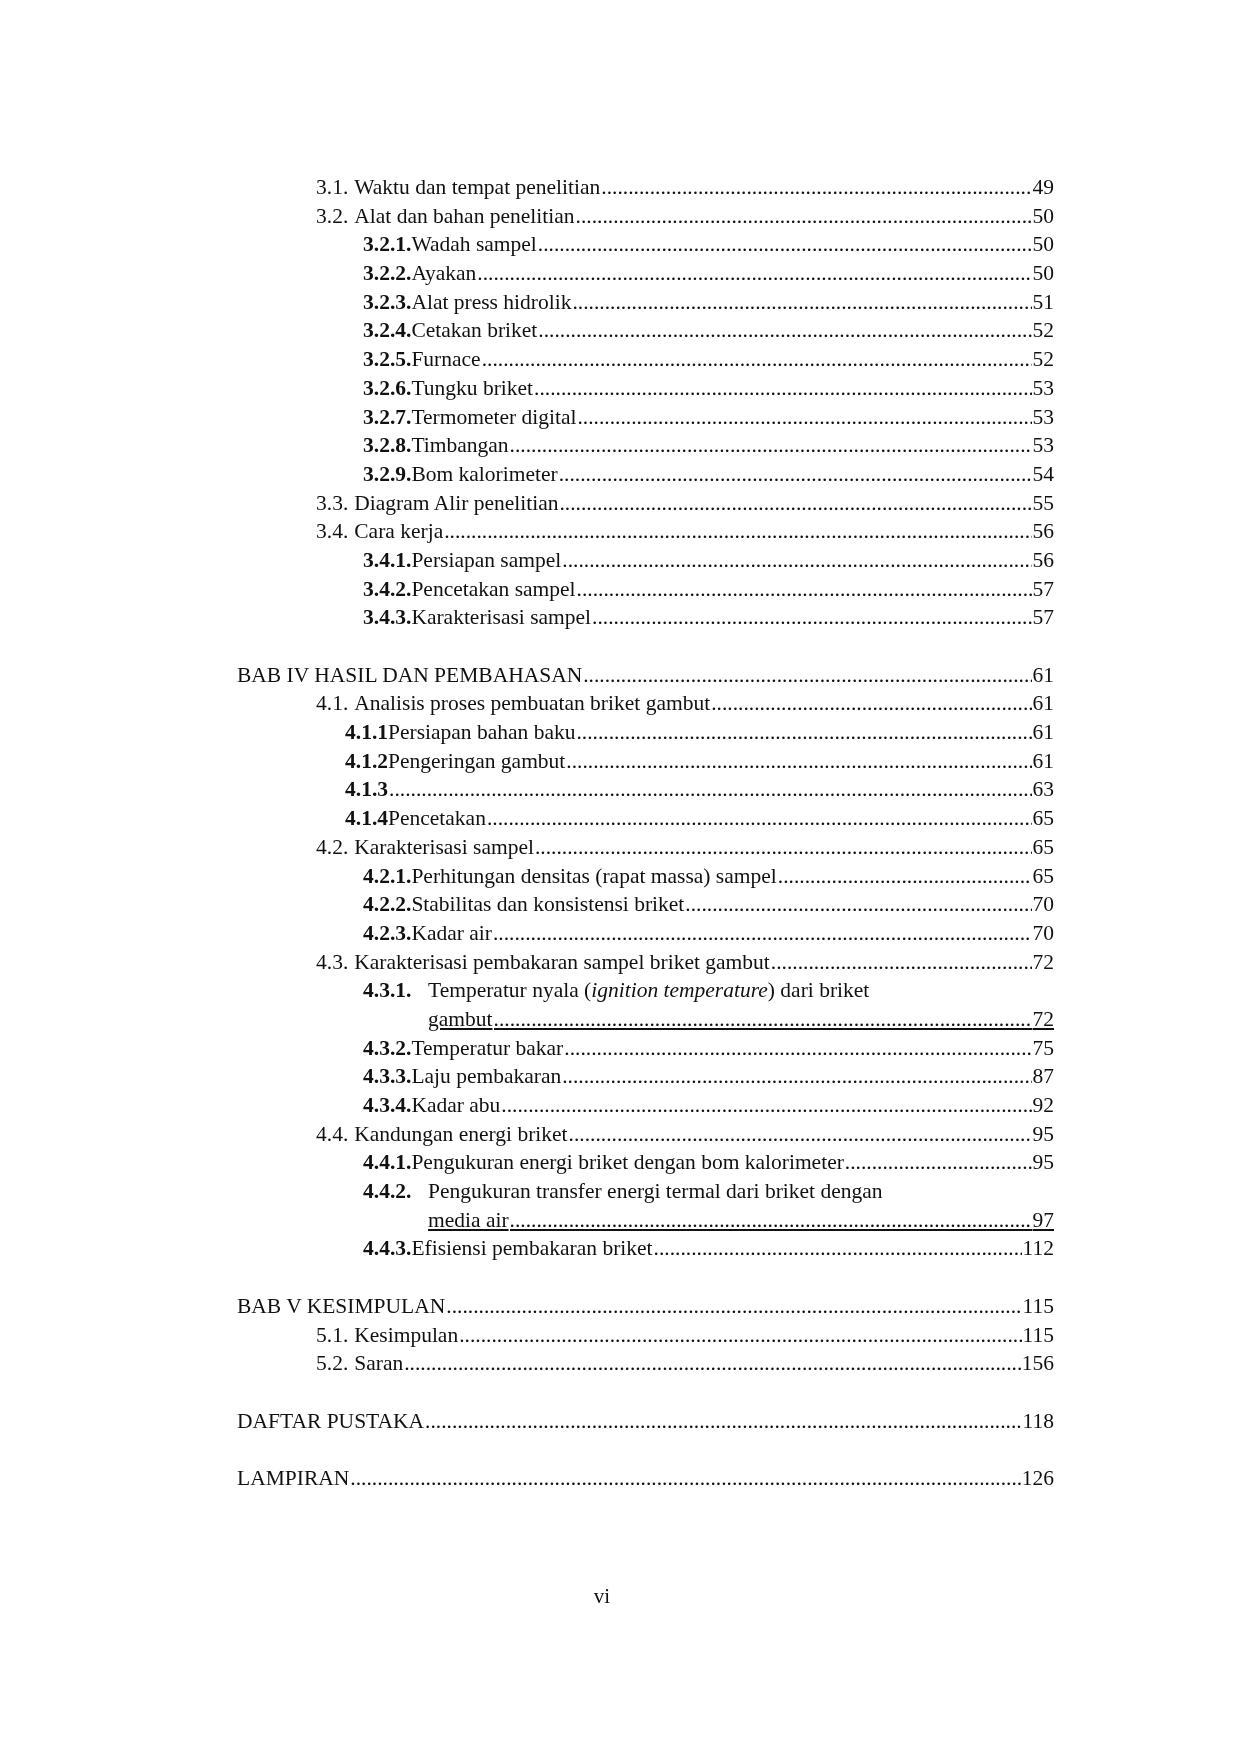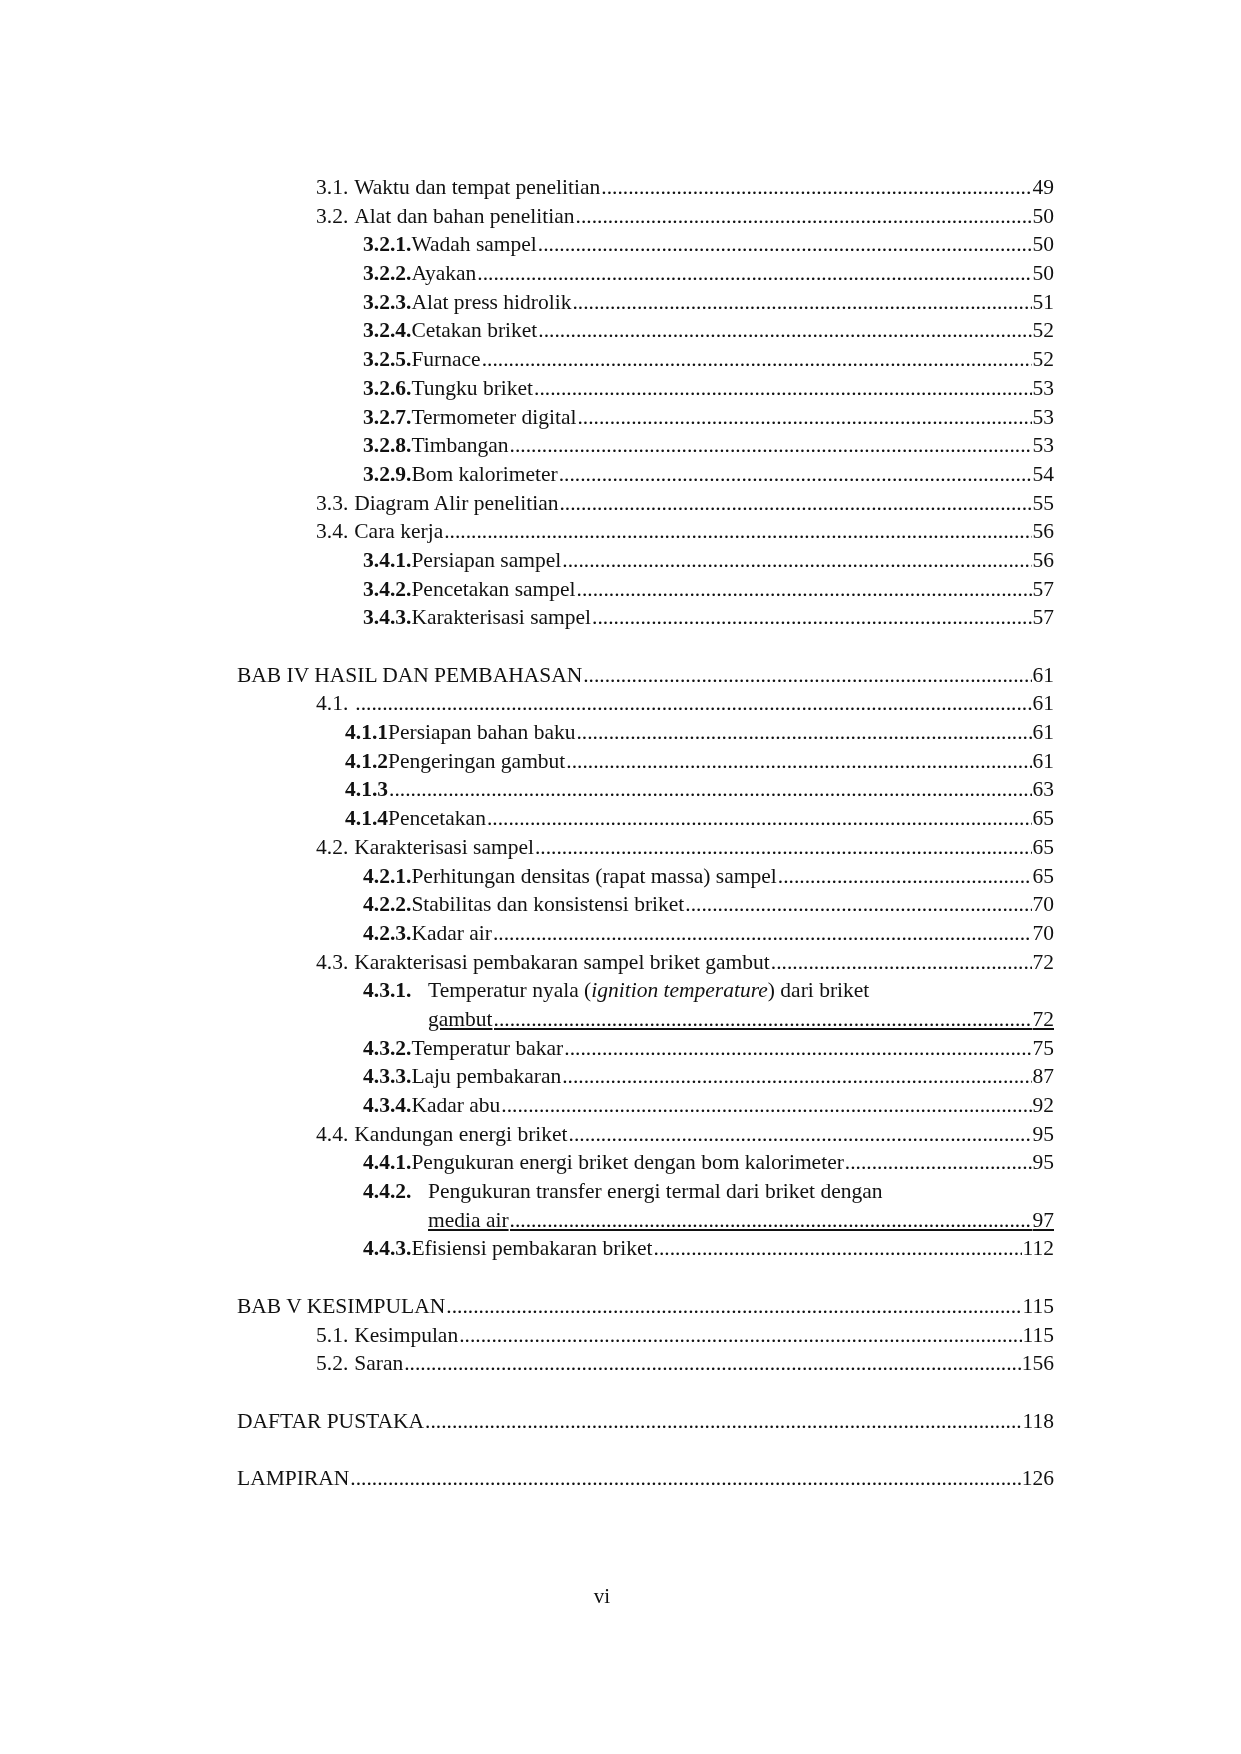--- a/index.html
+++ b/index.html
@@ -179,20 +179,21 @@
 
     <span class="label">BAB IV HASIL DAN PEMBAHASAN</span>
     <span class="dots"></span>
     <span class="page">61</span>
   </div>
     </div>
 
   <div class="row l1">
       <div class="inner">
     <span class="num">4.1.</span>
+    <span class="label">Analisis proses pembuatan briket gambut</span>
     <span class="dots"></span>
     <span class="page">61</span>
   </div>
     </div>
 
   <div class="row l2b">
       <div class="inner">
     <span class="num">4.1.1</span>
     <span class="label">Persiapan bahan baku</span>
     <span class="dots"></span>

